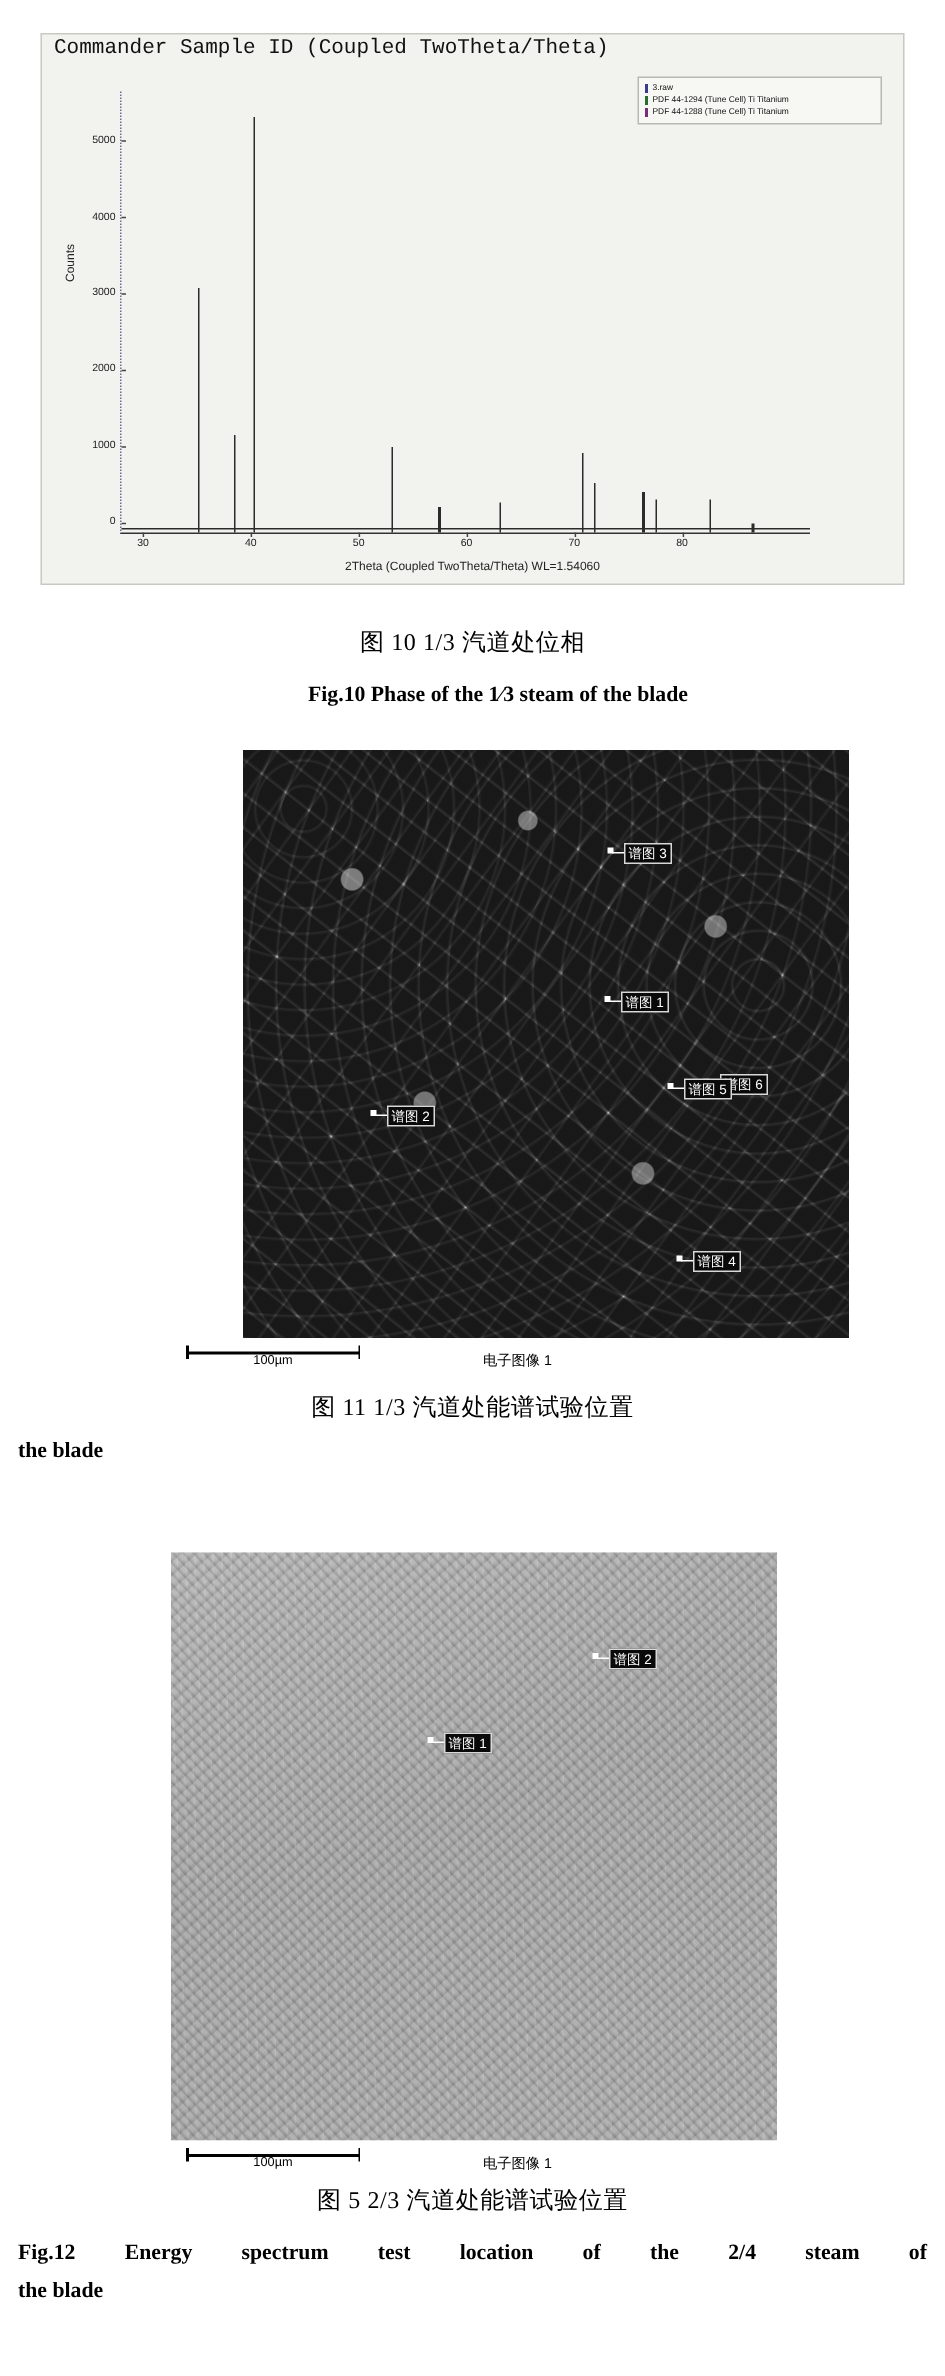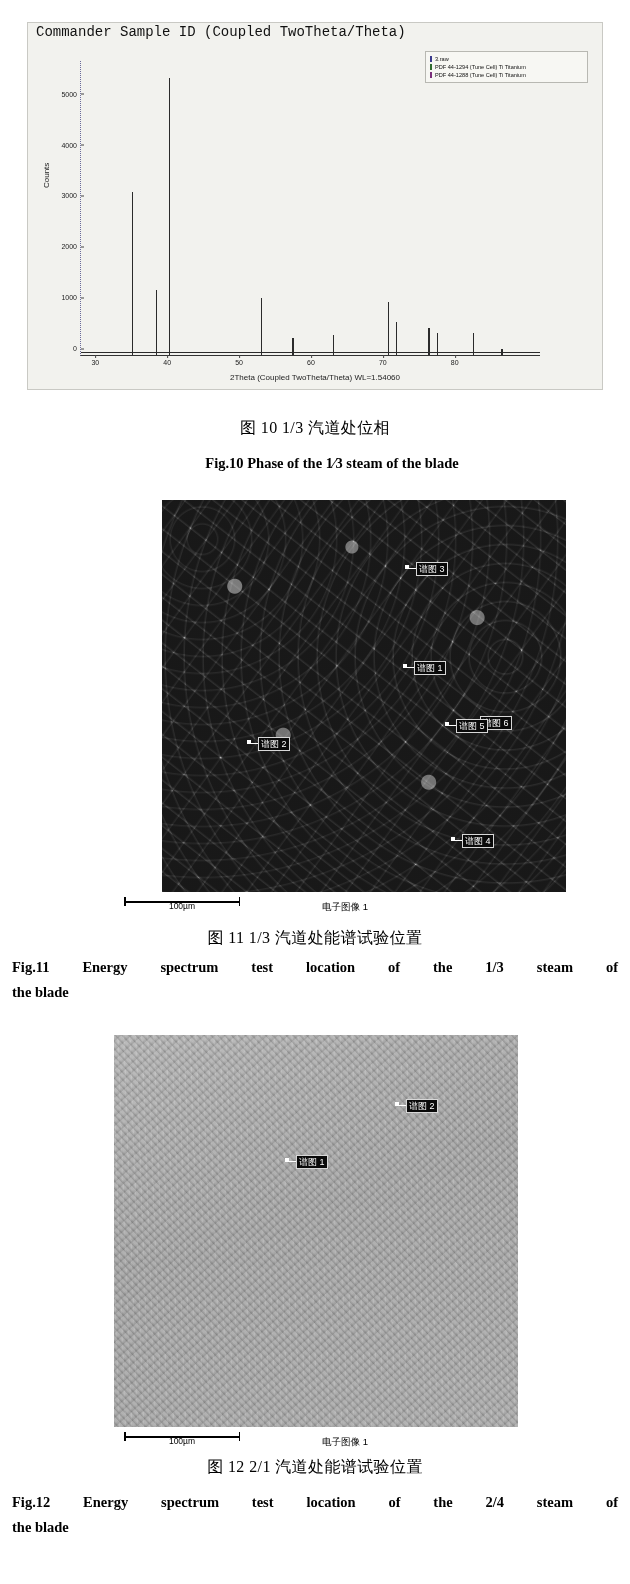--- a/index.html
+++ b/index.html
@@ -376,33 +376,32 @@
   </div>
   <div class="micro-bar">
     <div class="scale-line"></div>
     <div class="scale-text">100µm</div>
     <div class="img-text" style="left:208px; top:9px;">电子图像 1</div>
   </div>
 </div>
 
 <div class="cap-cn" id="cap11cn">图 11    1/3 汽道处能谱试验位置</div>
 <div class="cap-en-just" id="cap11en">
-  <span>Fig.11    Energy spectrum test location of the 1/3 steam of</span>
   <span class="tail">the blade</span>
 </div>
 
 <div class="fig12-wrap">
   <div class="micro12">
     <div class="spec-label" style="left:292px; top:64px;">谱图 2</div>
     <div class="spec-label" style="left:182px; top:120px;">谱图 1</div>
   </div>
   <div class="micro-bar">
     <div class="scale-line"></div>
     <div class="scale-text">100µm</div>
     <div class="img-text" style="left:208px; top:9px;">电子图像 1</div>
   </div>
 </div>
 
-<div class="cap-cn" id="cap12cn">图 12    2/1 汽道处能谱试验位置</div>
+<div class="cap-cn" id="cap12cn">图 5    2/3 汽道处能谱试验位置</div>
 <div class="cap-en-just" id="cap12en">
   <span>Fig.12    Energy spectrum test location of the 2/4 steam of</span>
   <span class="tail">the blade</span>
 </div>
 
 </body></html>

